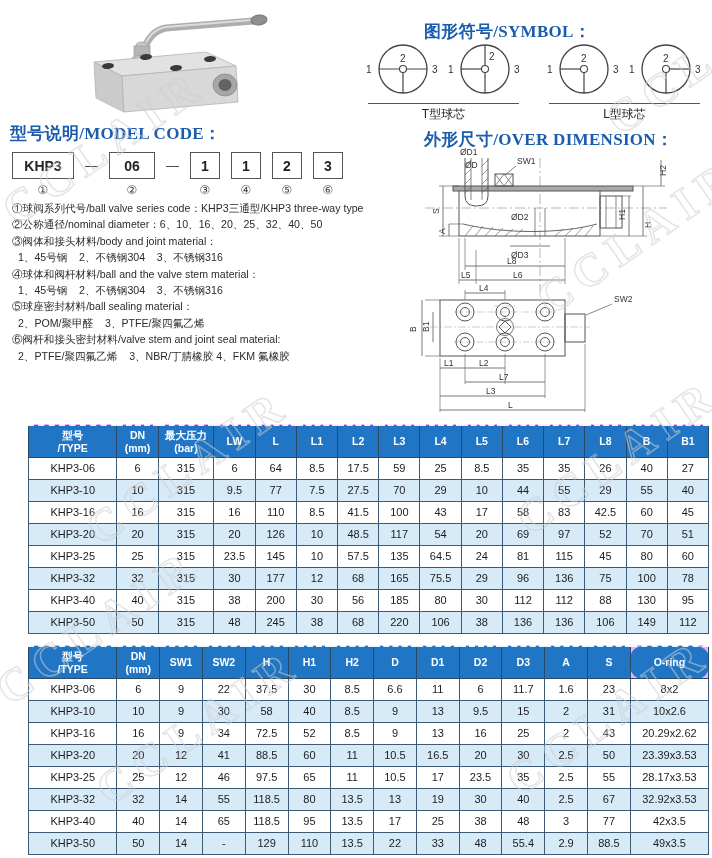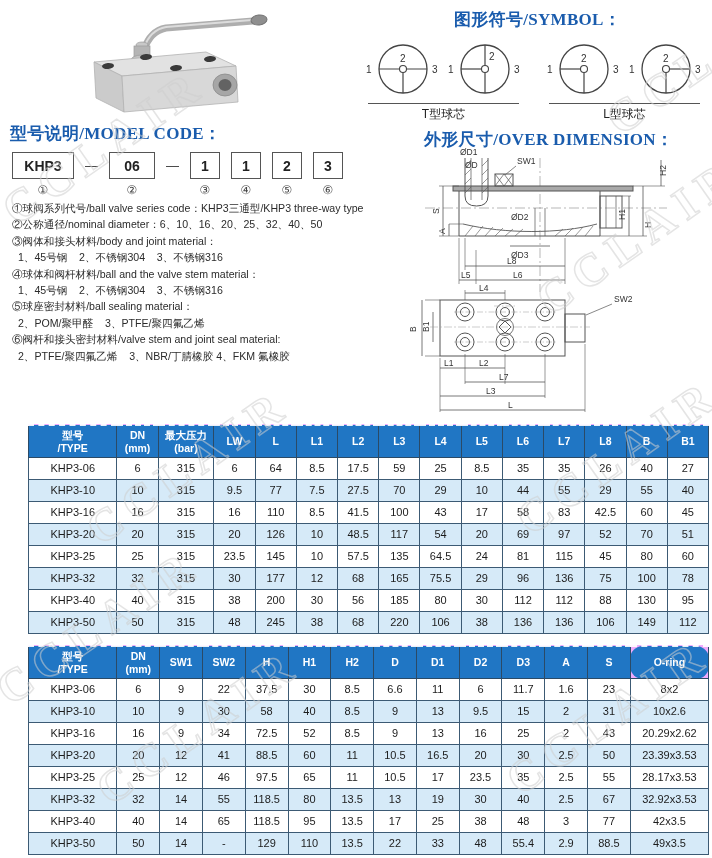--- a/index.html
+++ b/index.html
@@ -17,21 +17,21 @@
     color:transparent; -webkit-text-stroke:1.5px rgba(205,205,205,.55);
   }
   
   .top { position:relative; height:422px; z-index:1; }
   .photo { position:absolute; left:58px; top:4px; }
   .blue-heading {
     position:absolute; font-family:"Liberation Serif", serif; font-weight:bold;
     color:#1a5cad; font-size:17px; letter-spacing:.3px;
   }
   #h-model { left:10px; top:122px; }
-  #h-symbol { left:424px; top:8px;margin-left:30px; }
+  #h-symbol { left:424px; top:20px; }
   #h-dim { left:424px; top:128px; }
   
   .mc-row { position:absolute; left:12px; top:152px; display:flex; align-items:flex-start; gap:11px; }
   .mc-unit { display:flex; flex-direction:column; align-items:center; gap:5px; }
   .mc-box {
     border:1px solid #555; background:#fff; height:27px; display:flex;
     align-items:center; justify-content:center; font-weight:bold; font-size:14px; color:#222;
   }
   .w-big { width:62px; } .w-mid { width:46px; } .w-sm { width:30px; }
   .mc-mark { font-size:12px; color:#444; line-height:12px; }

